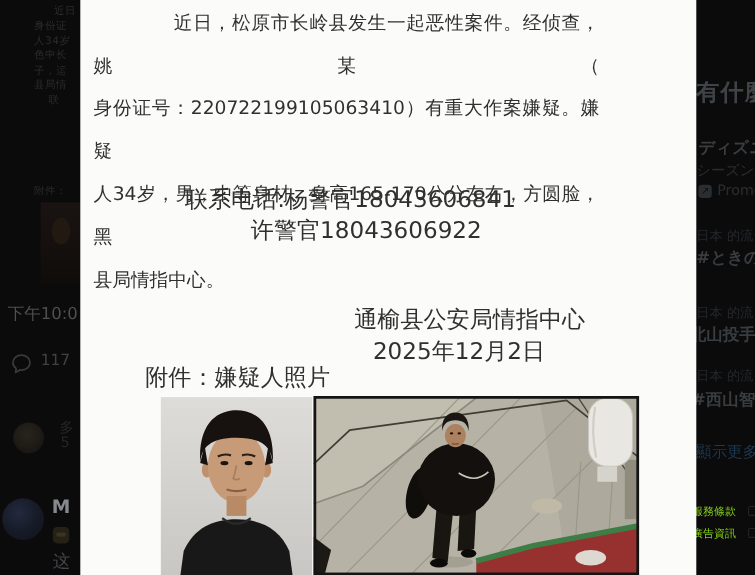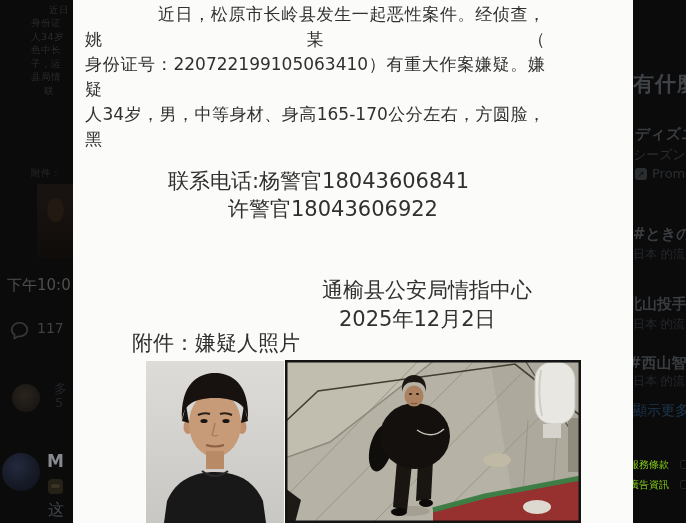--- a/index.html
+++ b/index.html
@@ -35,32 +35,32 @@
   .commenter{left:47px;top:451px;font-size:17px;font-weight:bold;color:#86898d;}
   .emoji-chip{left:48px;top:479px;width:15px;height:15px;border-radius:4px;background:#262116;}
   .emoji-chip::after{content:"";position:absolute;left:3px;top:5px;width:9px;height:4px;
     border-radius:2px;background:#3a3222;}
   .comment-frag{left:48px;top:500px;font-size:16px;color:#43474b;}
 
   
   .trend-header{left:0;top:70px;font-size:21px;font-weight:bold;color:var(--dim1);letter-spacing:1px;}
   .t-name{font-size:15px;font-weight:bold;color:#393d40;}
   .t-sub{font-size:13px;color:var(--dim2);}
-  .t-cat{font-size:12px;color:var(--dim3);margin-top:40px;}
+  .t-cat{font-size:12px;color:var(--dim3);}
   .promo-row{display:flex;align-items:center;gap:5px;}
   .promo-ic{width:12px;height:12px;border-radius:3px;background:#2b2e31;color:#0b0b0c;
     font-size:9px;line-height:12px;text-align:center;}
   .show-more{font-size:14px;color:var(--blue-dim);}
   .foot{font-size:10px;color:#84cc16;}
   .foot-box{width:9px;height:9px;border:1px solid #202327;border-radius:2px;}
 
   
   .doc{position:absolute;left:73px;top:0;width:560px;height:523px;background:var(--doc-bg);
     z-index:5;color:var(--doc-text);}
-  .doc-body{position:absolute;left:12px;top:2px;width:460px;font-size:17px;line-height:25px;}
+  .doc-body{position:absolute;left:12px;top:2px;width:460px;font-size:17px;line-height:39px;}
   .doc-line{text-align:justify;text-align-last:justify;}
   .doc-line.first{text-indent:73px;}
   .doc-line.last{text-align-last:left;}
   .doc-abs{position:absolute;font-size:21px;white-space:nowrap;}
   .contact1{left:95px;top:167px;}
   .contact2{left:155px;top:195px;}
   .issuer{left:249px;top:276px;}
   .date{left:266px;top:305px;text-align:center;}
   .attach{left:59px;top:329px;}
   .photo{position:absolute;display:block;}
@@ -129,20 +129,21 @@
     <div class="abs foot-box" style="left:47px;top:460px"></div>
     <div class="abs foot" style="left:-4px;top:478px">廣告資訊</div>
     <div class="abs foot-box" style="left:47px;top:480px"></div>
   </div>
 
   <div class="doc">
     <div class="doc-body">
       <div class="doc-line first">近日，松原市长岭县发生一起恶性案件。经侦查，姚某（</div>
       <div class="doc-line">身份证号：220722199105063410）有重大作案嫌疑。嫌疑</div>
       <div class="doc-line">人34岁，男，中等身材、身高165-170公分左右，方圆脸，黑</div>
+      <div class="doc-line last">县局情指中心。</div>
     </div>
 
     <div class="doc-abs contact1">联系电话:杨警官18043606841</div>
     <div class="doc-abs contact2">许警官18043606922</div>
     <div class="doc-abs issuer">通榆县公安局情指中心</div>
     <div class="doc-abs date">2025年12月2日</div>
     <div class="doc-abs attach">附件：嫌疑人照片</div>
 
     <svg class="photo photo-id" viewBox="0 0 138 162">
       <defs>

